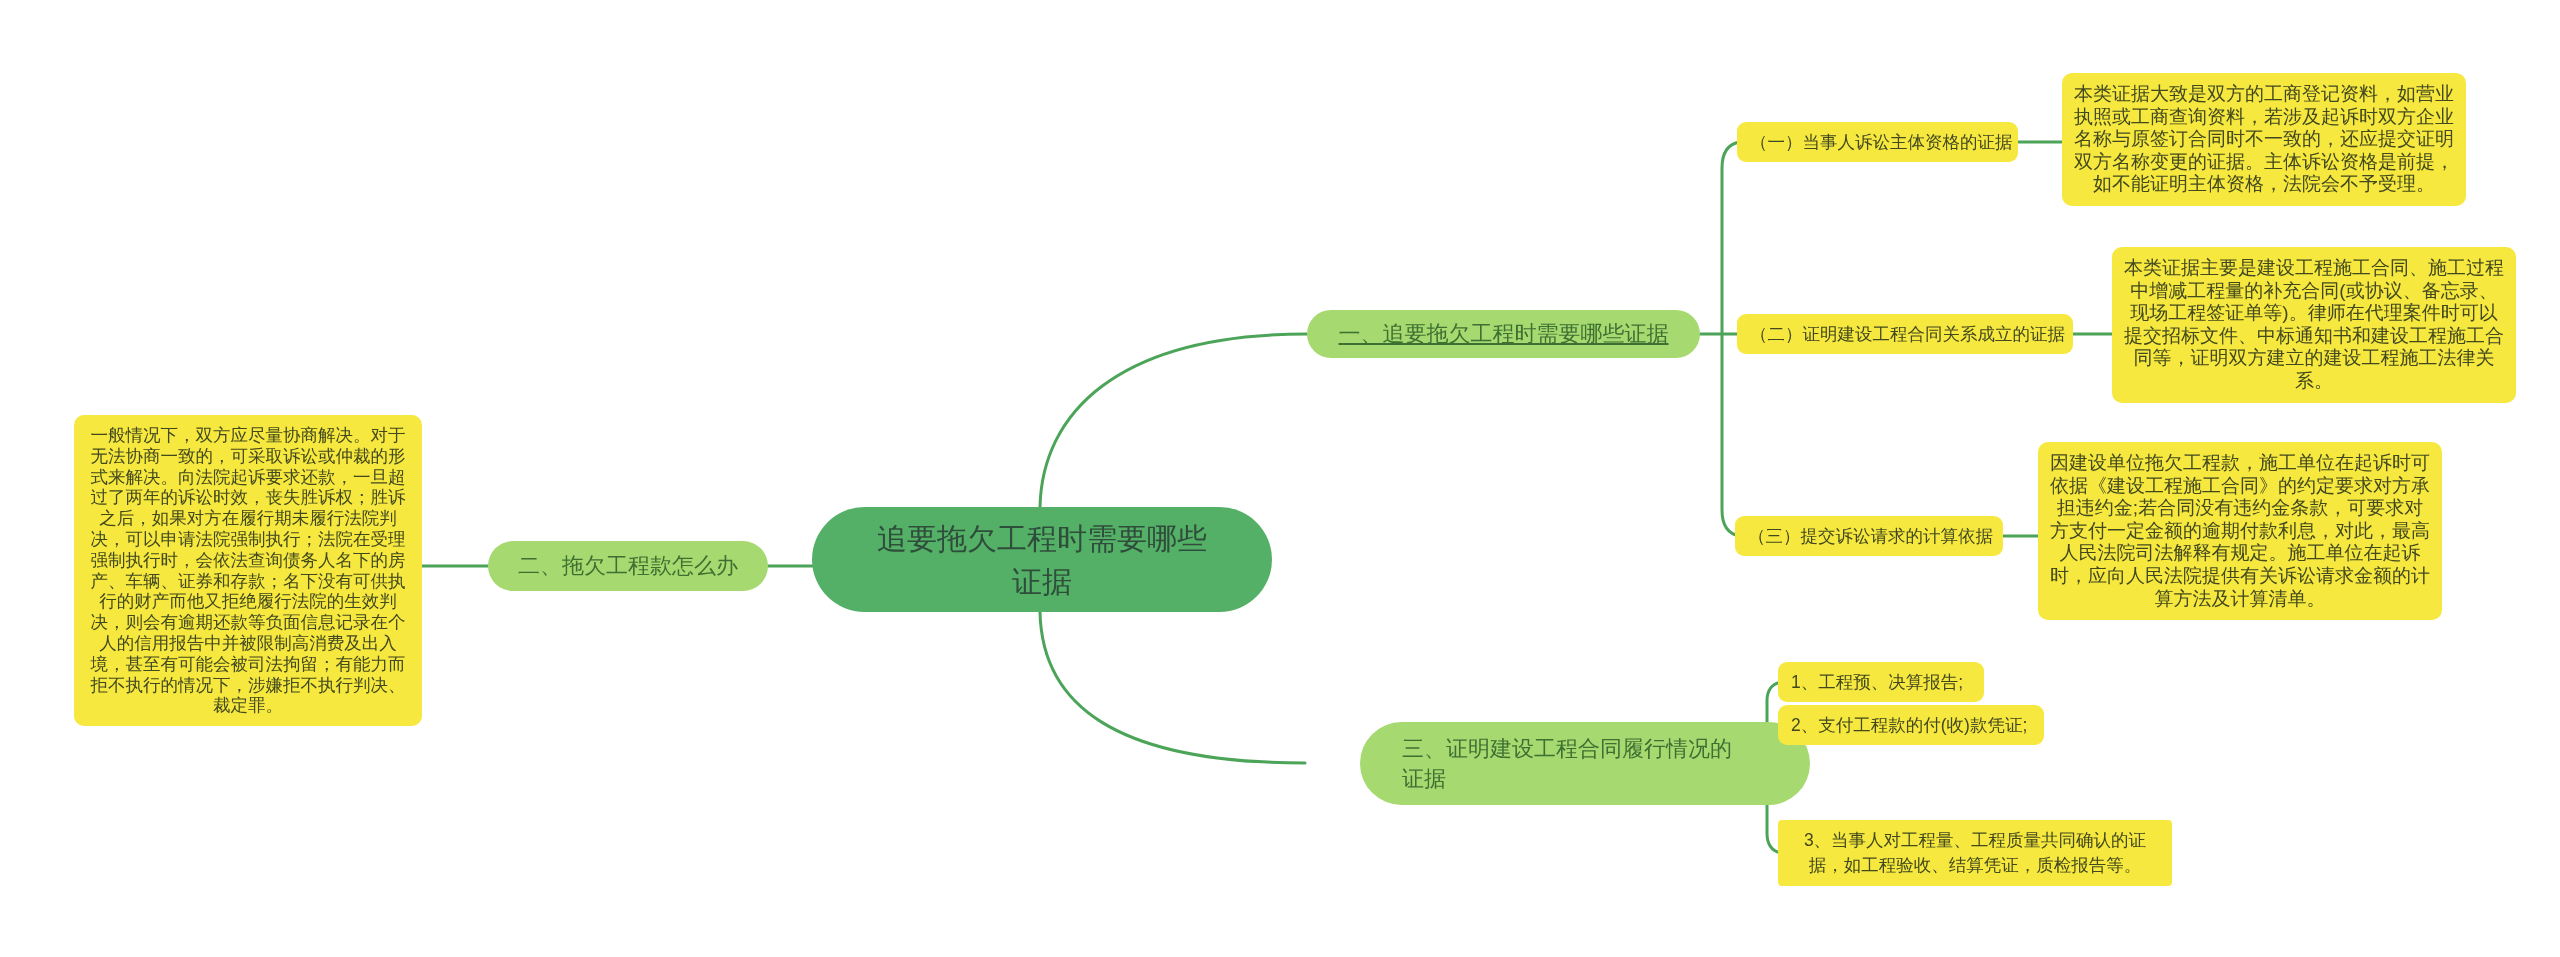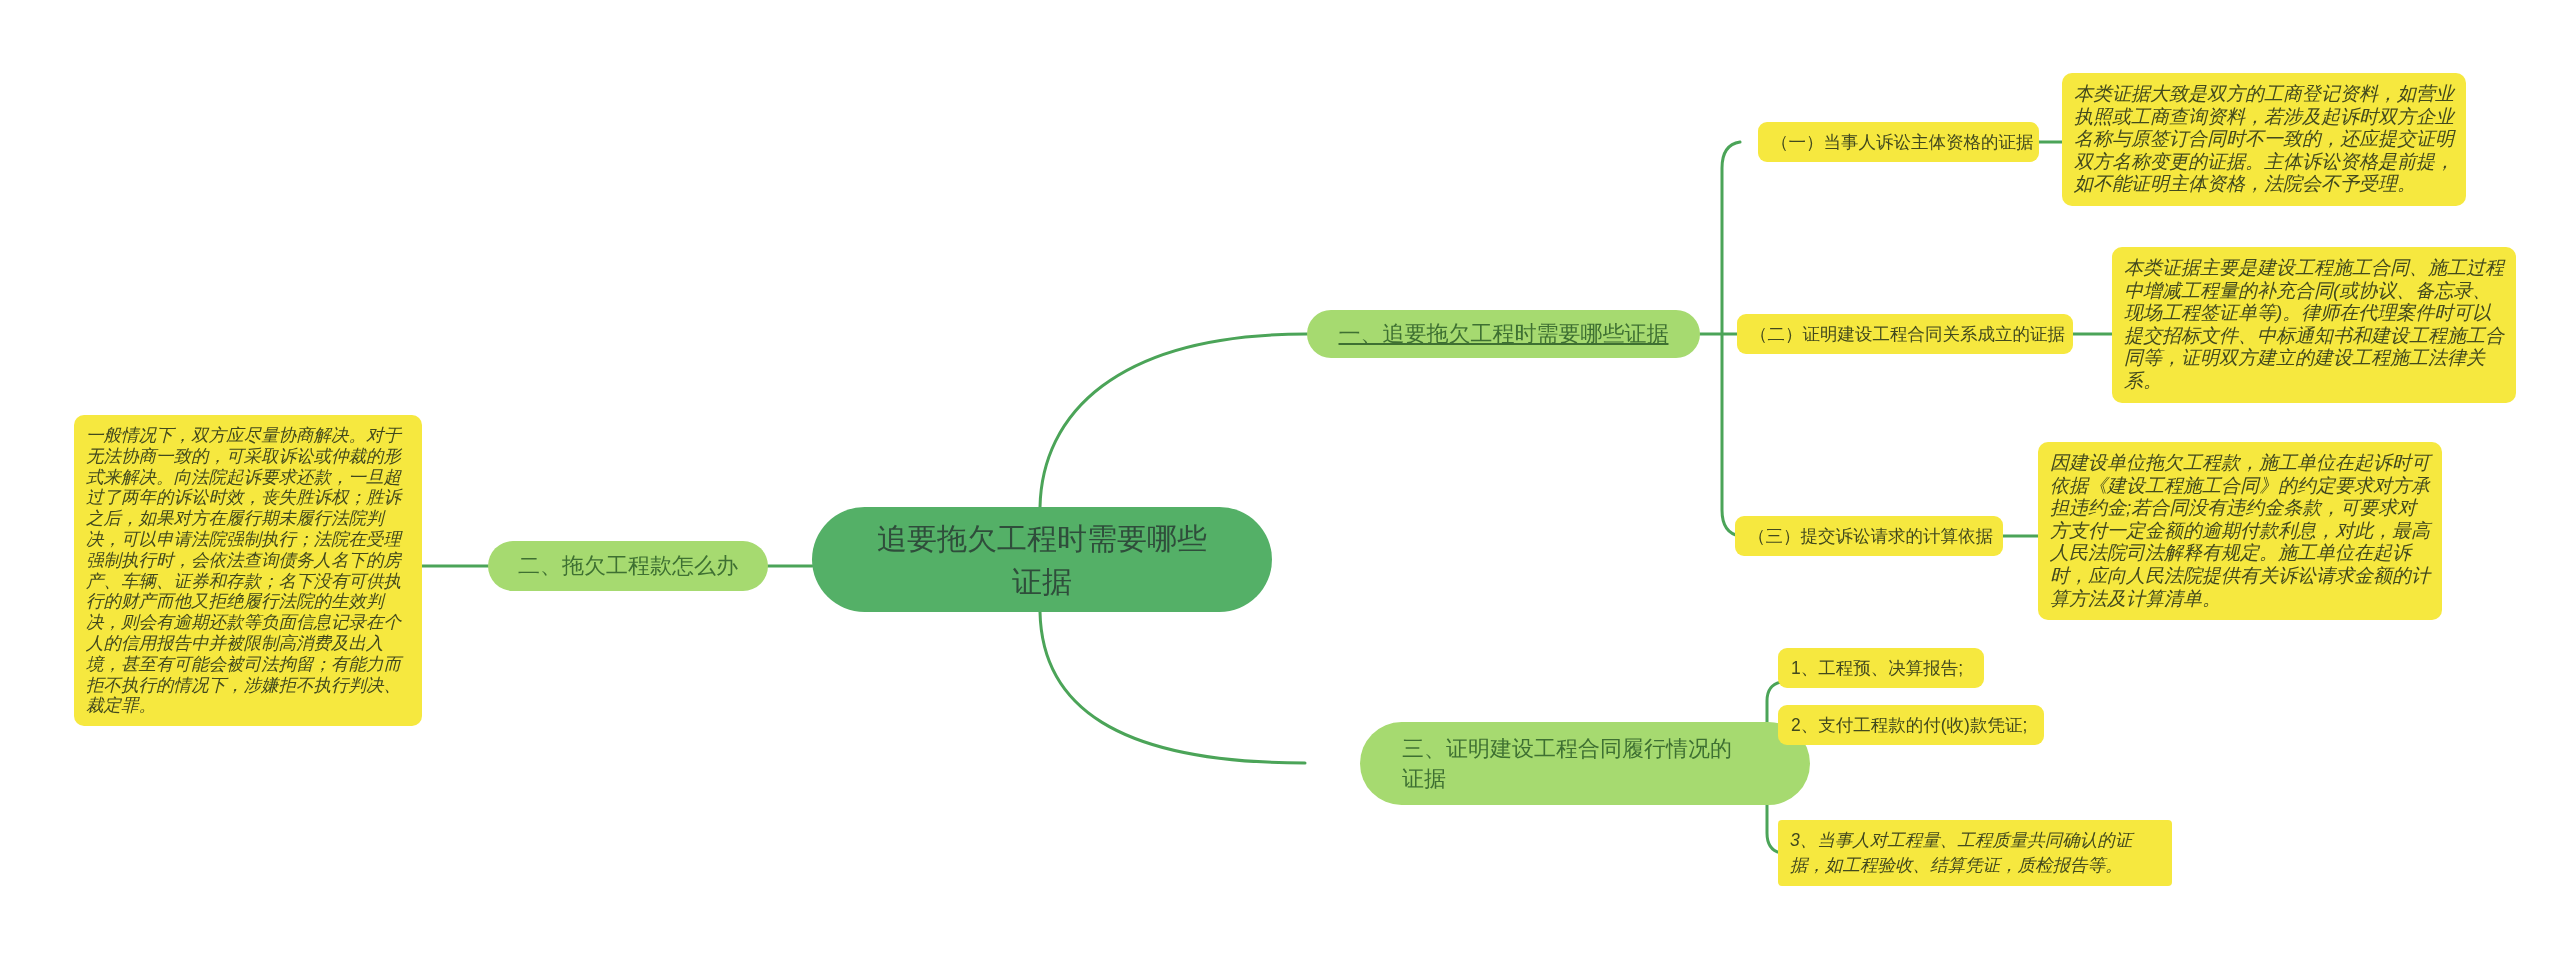--- a/index.html
+++ b/index.html
@@ -13,43 +13,43 @@
   }
   *{margin:0;padding:0;box-sizing:border-box;}
   html,body{width:2560px;height:957px;background:#ffffff;overflow:hidden;
     font-family:"Liberation Sans","DejaVu Sans",sans-serif;}
   .canvas{position:relative;width:2560px;height:957px;background:#ffffff;}
   svg.edges{position:absolute;left:0;top:0;width:2560px;height:957px;}
   .edge{stroke:var(--line-green);stroke-width:3;fill:none;stroke-linecap:round;}
 
   .node{position:absolute;white-space:pre-line;}
   .note{background:var(--yellow);color:var(--yellow-text);border-radius:10px;
-    font-size:19px;line-height:22.6px;padding:10px 12px;text-align:left;font-style:italic;}
+    font-size:19px;line-height:22.6px;padding:10px 12px;text-align:center;}
   .pill-yellow{background:var(--yellow);color:var(--yellow-text);border-radius:9px;
     font-size:17.5px;height:40px;line-height:40px;padding:0 13px;white-space:nowrap;}
   .pill-green{background:var(--light-green);color:var(--green-text);
     font-size:22px;font-weight:500;display:flex;align-items:center;justify-content:center;}
   .root-node{background:var(--root-green);color:var(--root-text);border-radius:53px;
     font-size:30px;line-height:43px;display:flex;align-items:center;justify-content:center;
     text-align:center;font-weight:500;}
 
   
   .p-left-note{left:74px;top:415px;width:348px;font-size:17.5px;line-height:20.8px;}
   .p-node-how{left:488px;top:541px;width:280px;height:50px;border-radius:25px;}
   .p-root{left:812px;top:507px;width:460px;height:105px;}
   .p-node-evd{left:1307px;top:310px;width:393px;height:48px;border-radius:24px;text-decoration:underline;}
-  .p-lbl-1{left:1737px;top:122px;width:281px;margin-left:21px;}
+  .p-lbl-1{left:1737px;top:122px;width:281px;}
   .p-lbl-2{left:1737px;top:314px;width:336px;}
   .p-lbl-3{left:1735px;top:516px;width:268px;}
   .p-note-1{left:2062px;top:73px;width:404px;}
   .p-note-2{left:2112px;top:247px;width:404px;}
   .p-note-3{left:2038px;top:442px;width:404px;}
   .p-node-perf{left:1360px;top:722px;width:450px;height:83px;border-radius:42px;
     justify-content:flex-start;padding:0 42px;line-height:30px;text-align:left;}
-  .p-small-1{left:1778px;top:648px;width:206px;}
+  .p-small-1{left:1778px;top:662px;width:206px;}
   .p-small-2{left:1778px;top:705px;width:266px;}
   .p-small-3{left:1778px;top:820px;width:394px;font-size:17.5px;line-height:25px;padding:8px 12px;border-radius:4px;}
 </style>
 </head>
 <body>
 
 <div class="canvas">
 
   <svg class="edges" viewBox="0 0 2560 957">
     <path class="edge" d="M 422 566 H 488"></path>

